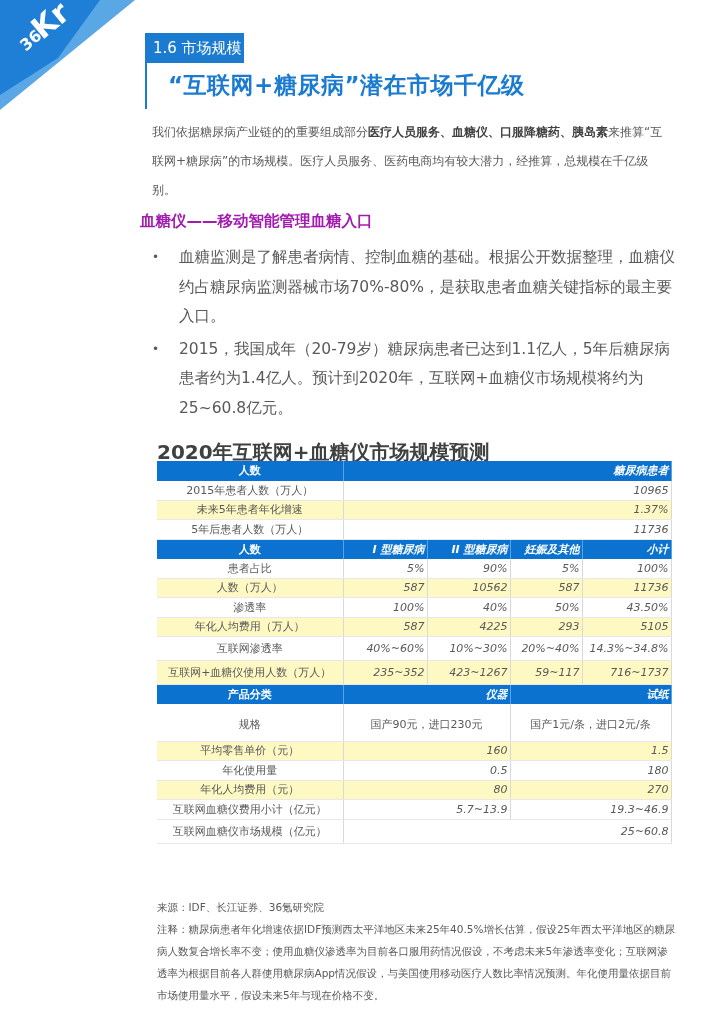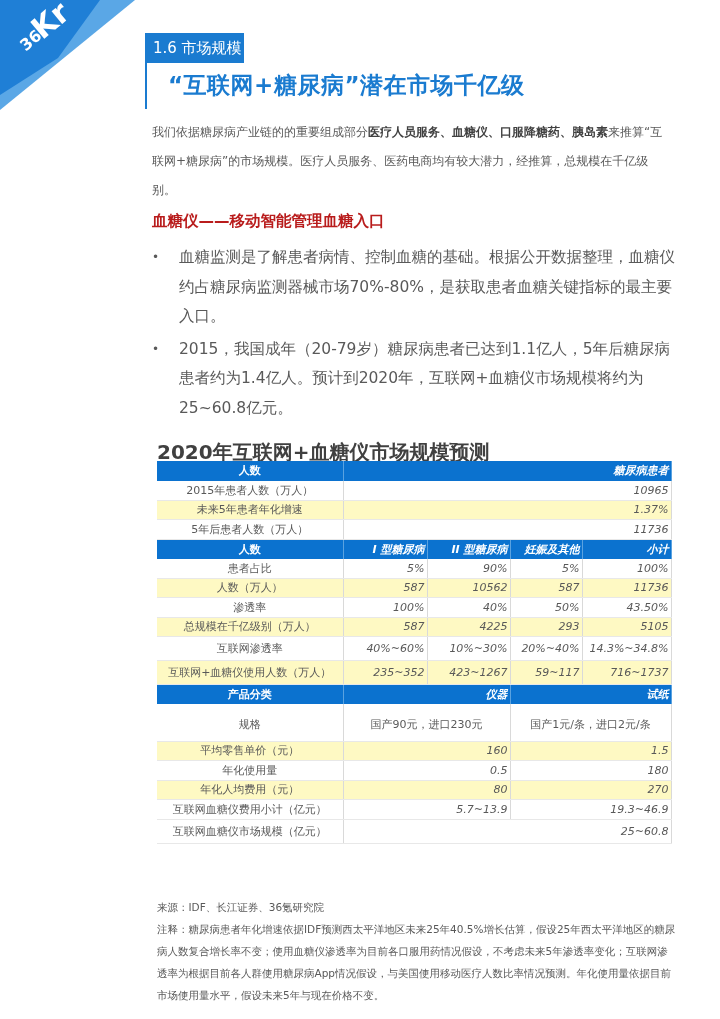--- a/index.html
+++ b/index.html
@@ -21,21 +21,21 @@
     position: absolute; left: 160px; top: 70px; font-size: 23px; font-weight: bold; color: #1a7bd0;
     letter-spacing: 0.5px; white-space: nowrap; margin-left: 8px;
   }
 
   .intro {
     position: absolute; left: 152px; top: 118px; width: 520px;
     font-size: 12px; line-height: 29px; color: #595959;
   }
   .intro b { color: #404040; }
   .subhead {
-    position: absolute; left: 152px; top: 211px; font-size: 15.5px; font-weight: bold; color: #b91c1c;
+    position: absolute; left: 140px; top: 211px; font-size: 15.5px; font-weight: bold; color: #a21caf;
   }
   .bullets { position: absolute; left: 152px; top: 243px; width: 525px; list-style: none; }
   .bullets li {
     position: relative; padding-left: 27px; font-size: 15.5px; line-height: 29.5px; color: #595959; margin-bottom: 3px;
   }
   .bullets li .dot { position: absolute; left: 0; top: 0; font-size: 12px; }
 
   .table-title {
     position: absolute; left: 157px; top: 439px; width: 514px; text-align: left;
     font-size: 20px; font-weight: bold; color: #404040;
@@ -135,21 +135,21 @@
     <td class="c">11736</td>
   </tr>
   <tr class="white">
     <td class="lbl">渗透率</td>
     <td class="c">100%</td>
     <td class="c">40%</td>
     <td class="c">50%</td>
     <td class="c">43.50%</td>
   </tr>
   <tr class="gray">
-    <td class="lbl">总规模在千亿级别（万人）</td>
+    <td class="lbl">年化人均费用（万人）</td>
     <td class="c">587</td>
     <td class="c">4225</td>
     <td class="c">293</td>
     <td class="c">5105</td>
   </tr>
   <tr class="white tall">
     <td class="lbl">互联网渗透率</td>
     <td class="c">40%~60%</td>
     <td class="c">10%~30%</td>
     <td class="c">20%~40%</td>

